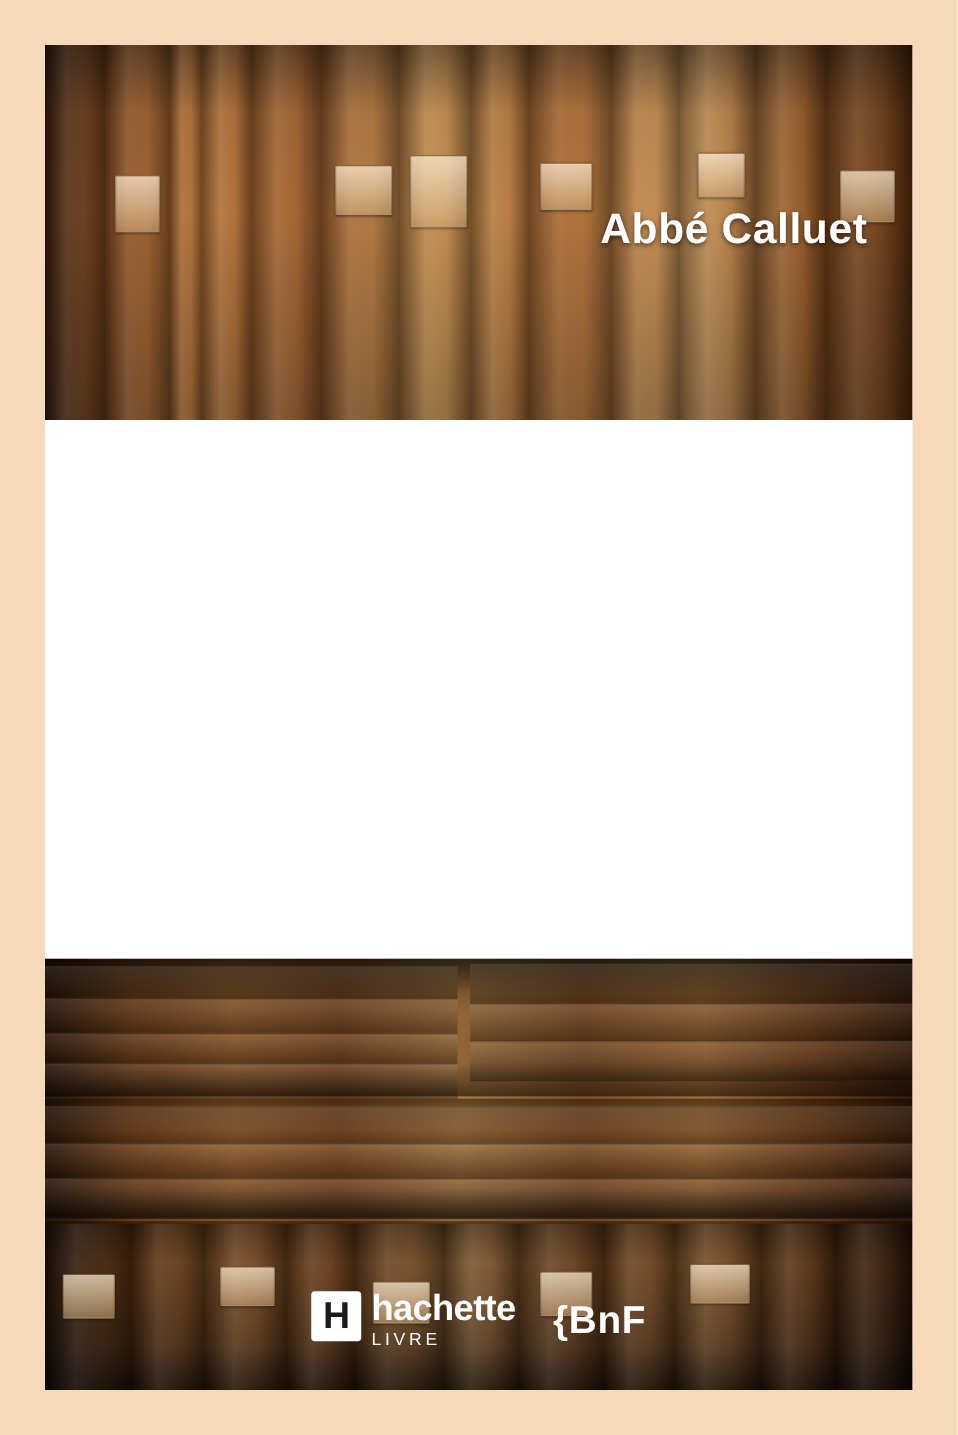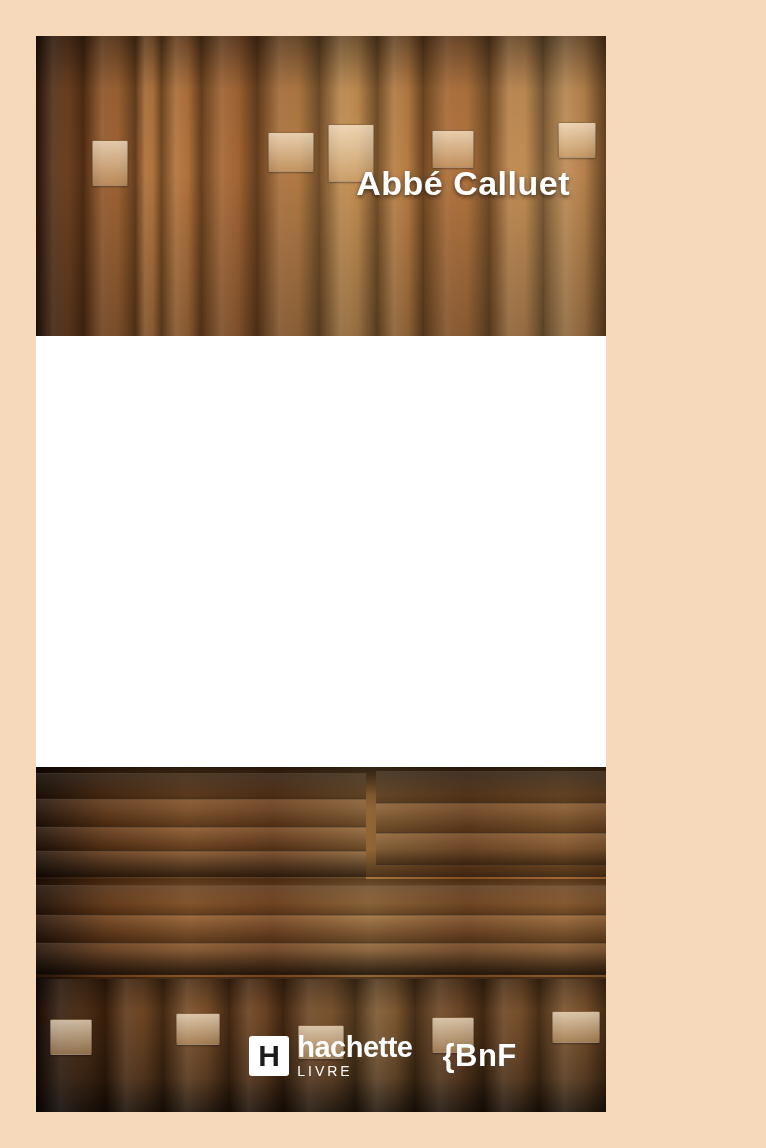--- a/index.html
+++ b/index.html
@@ -20,21 +20,21 @@
     height: 1148px;
     background: #f6d9bb;
     box-sizing: border-box;
   }
 
   
   .cover-inner {
     position: absolute;
     left: 36px;
     top: 36px;
-    width: 570px;
+    width: 694px;
     height: 1076px;
     background: #ffffff;
     overflow: hidden;
   }
 
   
   .top-photo {
     position: absolute;
     left: 0;
     top: 0;
@@ -139,21 +139,20 @@
     bottom: 34px;
     width: 694px;
     display: flex;
     align-items: center;
     justify-content: center;
     gap: 30px;
     z-index: 8;
   }
   .hachette {
     display: flex;
-    align-items: center;
     gap: 8px;
   }
   .hachette .hmark {
     width: 40px;
     height: 40px;
     background: #ffffff;
     border-radius: 3px;
     position: relative;
   }
   .hachette .hmark::before {

